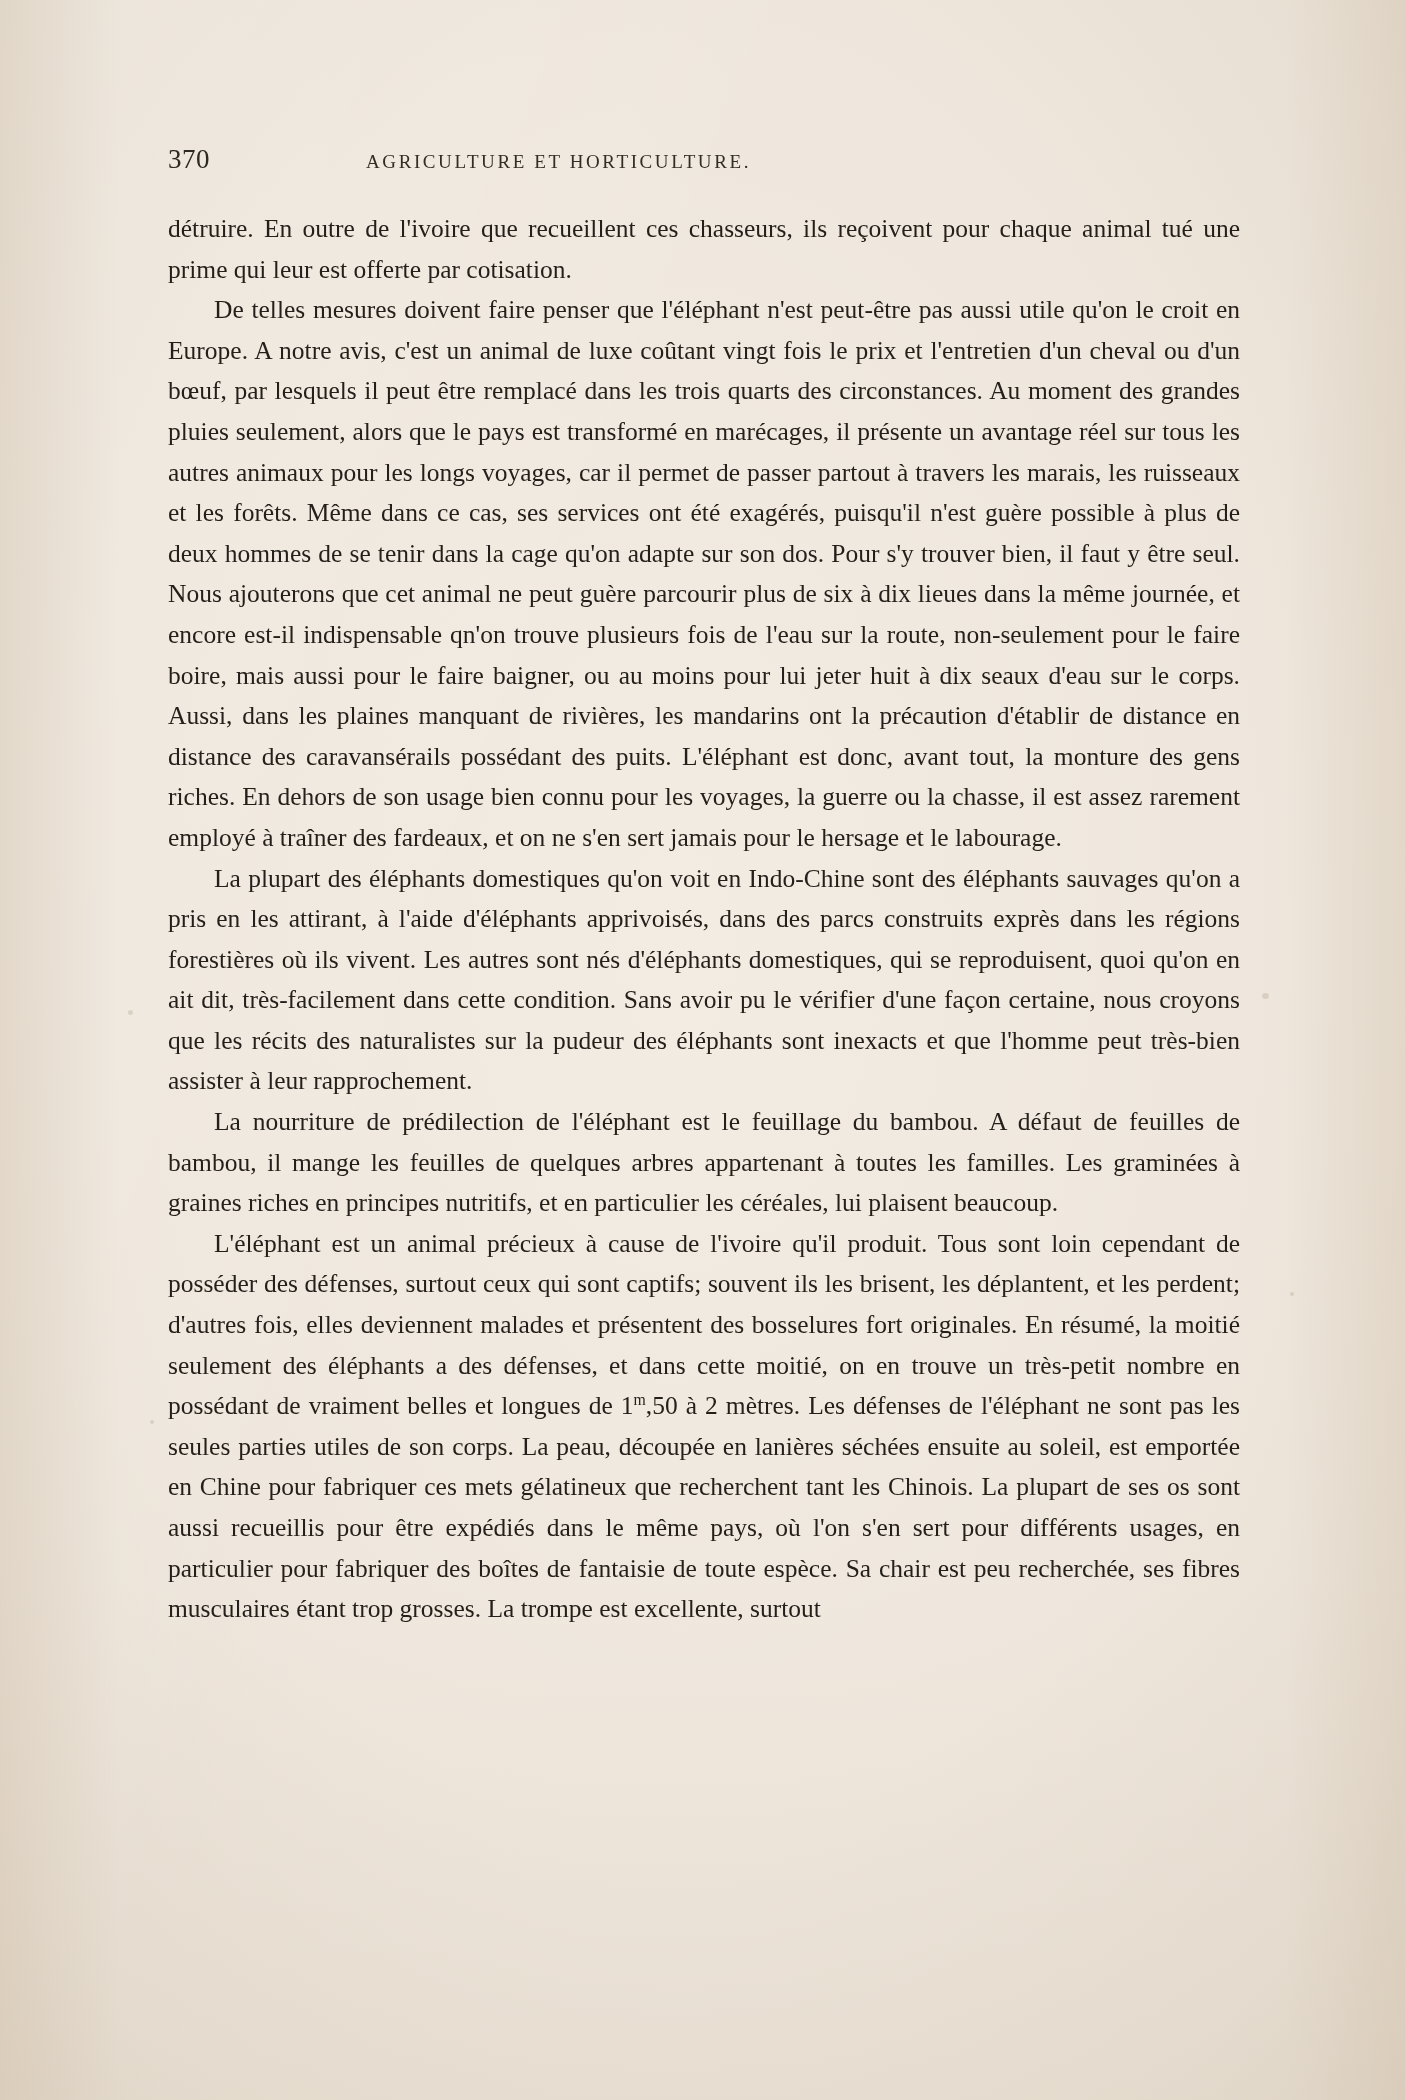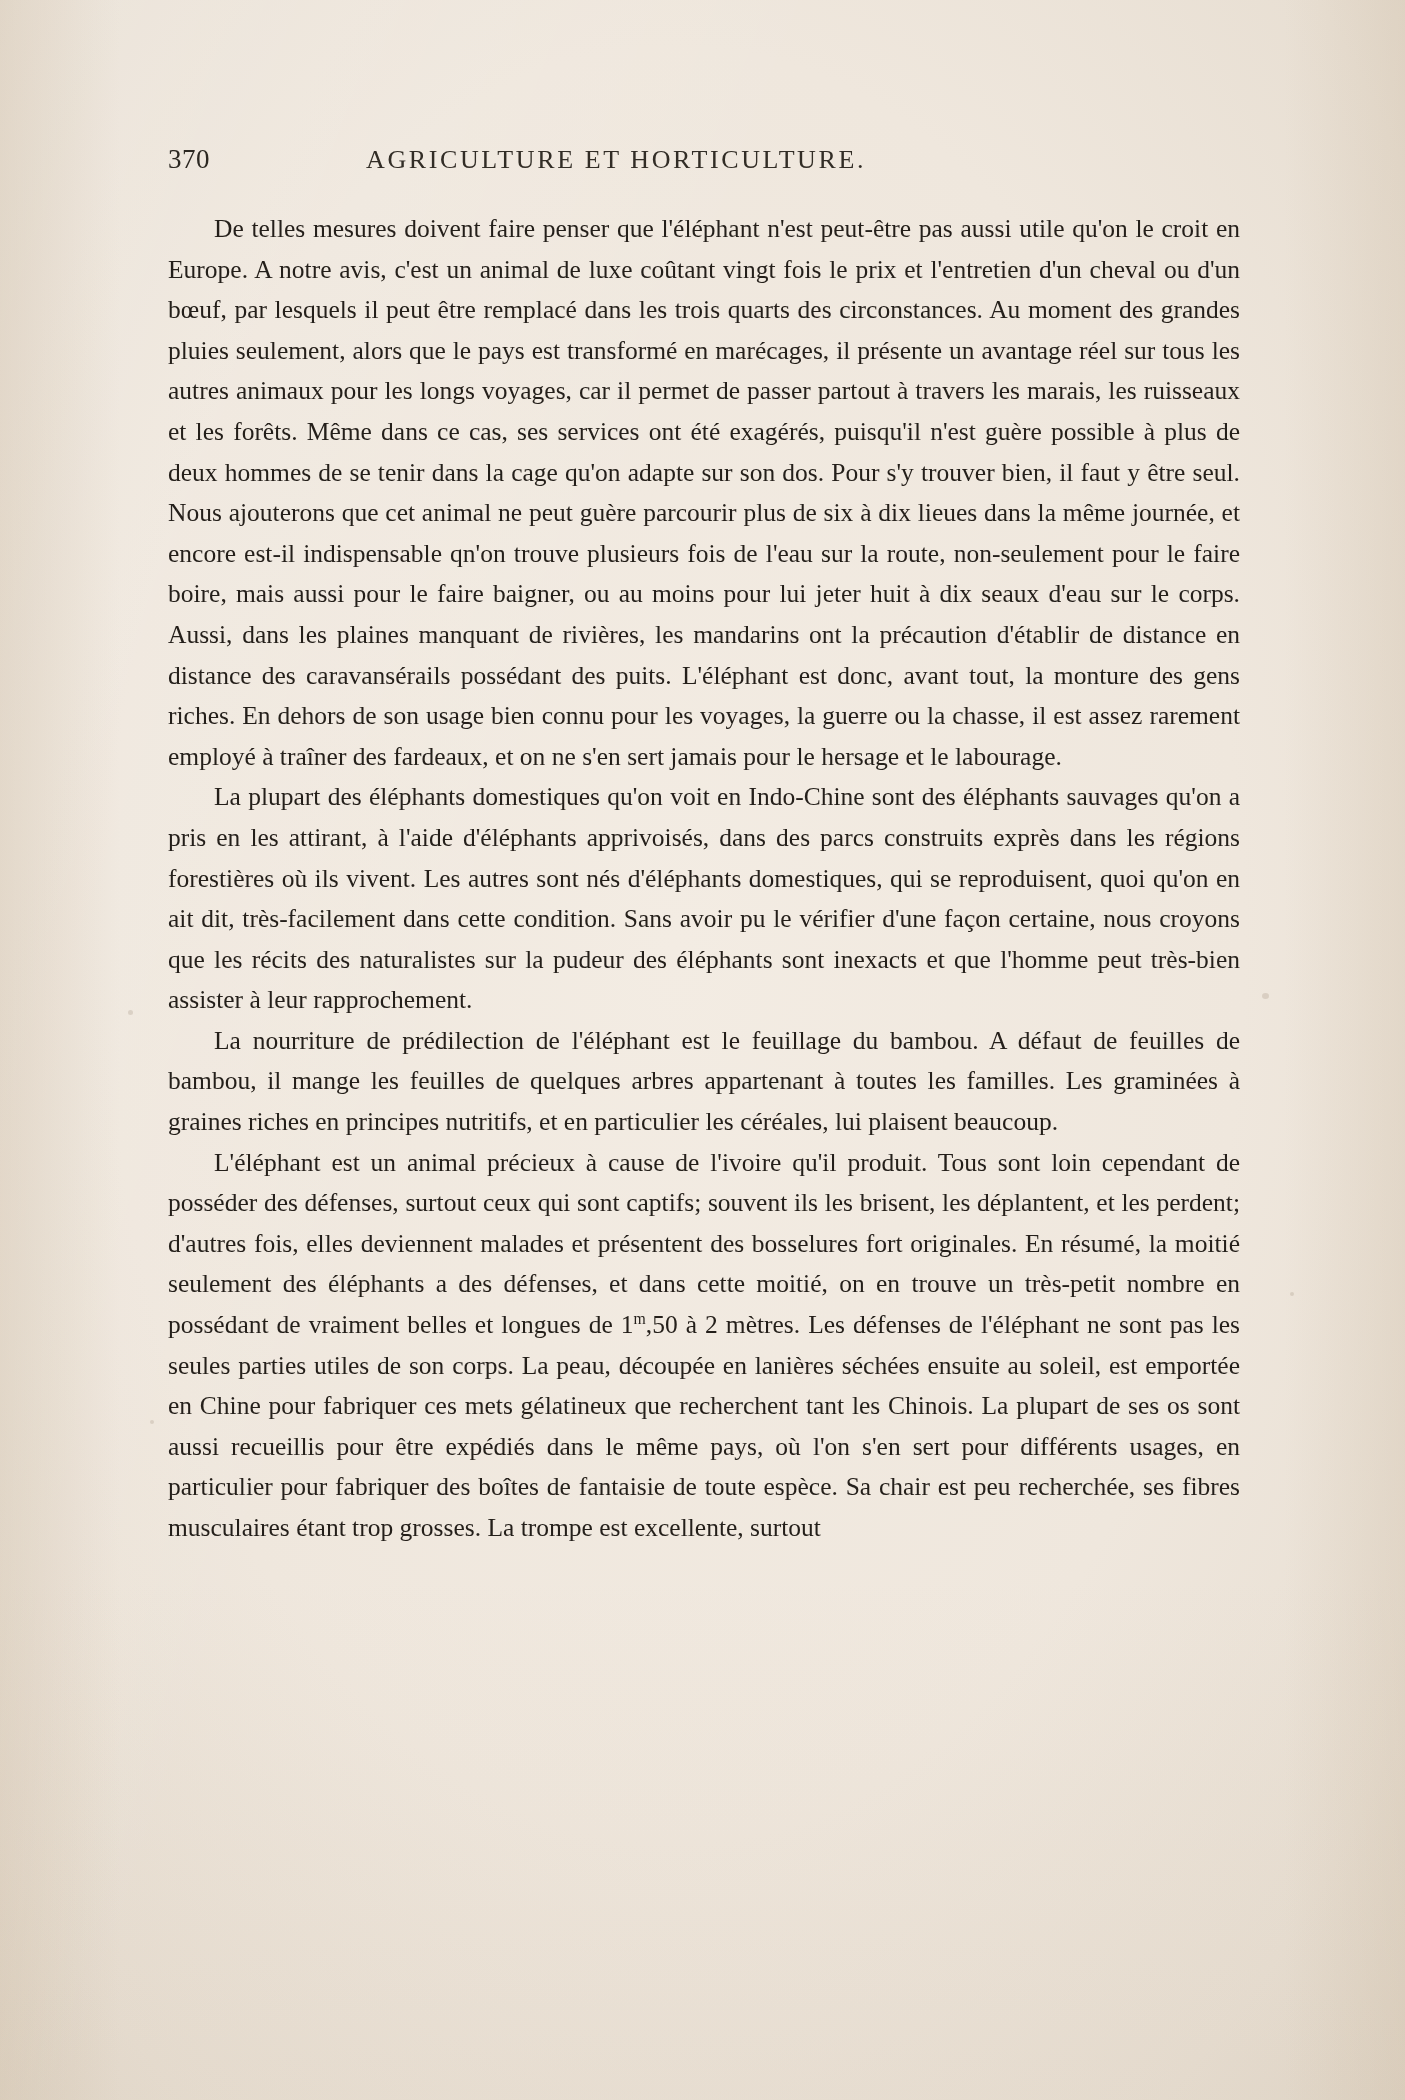--- a/index.html
+++ b/index.html
@@ -43,21 +43,21 @@
   }
   .folio {
     font-size: 27px;
     letter-spacing: 0.5px;
     color: #2c2822;
     width: 170px;
   }
   .head-title {
     flex: 1;
     text-align: left;
-    font-size: 26px;
+    font-size: 19px;
     letter-spacing: 2.6px;
     color: #322d26;
     margin-left: 28px;
     white-space: nowrap;
   }
   .body-text {
     color: #241f1a;
     font-size: 25.5px;
     line-height: 40.6px;
     text-align: justify;
@@ -106,20 +106,21 @@
   <span class="speck" style="left:150px; top:1420px; width:4px; height:4px;"></span>
 
   <div class="content">
 
     <div class="running-head">
       <div class="folio">370</div>
       <div class="head-title">AGRICULTURE ET HORTICULTURE.</div>
     </div>
 
     <div class="body-text">
+      <p class="noindent">détruire. En outre de l'ivoire que recueillent ces chasseurs, ils reçoivent pour chaque animal tué une prime qui leur est offerte par cotisation.</p>
       <p>De telles mesures doivent faire penser que l'éléphant n'est peut-être pas aussi utile qu'on le croit en Europe. A notre avis, c'est un animal de luxe coûtant vingt fois le prix et l'entretien d'un cheval ou d'un bœuf, par lesquels il peut être remplacé dans les trois quarts des circonstances. Au moment des grandes pluies seulement, alors que le pays est transformé en marécages, il présente un avantage réel sur tous les autres animaux pour les longs voyages, car il permet de passer partout à travers les marais, les ruisseaux et les forêts. Même dans ce cas, ses services ont été exagérés, puisqu'il n'est guère possible à plus de deux hommes de se tenir dans la cage qu'on adapte sur son dos. Pour s'y trouver bien, il faut y être seul. Nous ajouterons que cet animal ne peut guère parcourir plus de six à dix lieues dans la même journée, et encore est-il indispensable qn'on trouve plusieurs fois de l'eau sur la route, non-seulement pour le faire boire, mais aussi pour le faire baigner, ou au moins pour lui jeter huit à dix seaux d'eau sur le corps. Aussi, dans les plaines manquant de rivières, les mandarins ont la précaution d'établir de distance en distance des caravansérails possédant des puits. L'éléphant est donc, avant tout, la monture des gens riches. En dehors de son usage bien connu pour les voyages, la guerre ou la chasse, il est assez rarement employé à traîner des fardeaux, et on ne s'en sert jamais pour le hersage et le labourage.</p>
       <p>La plupart des éléphants domestiques qu'on voit en Indo-Chine sont des éléphants sauvages qu'on a pris en les attirant, à l'aide d'éléphants apprivoisés, dans des parcs construits exprès dans les régions forestières où ils vivent. Les autres sont nés d'éléphants domestiques, qui se reproduisent, quoi qu'on en ait dit, très-facilement dans cette condition. Sans avoir pu le vérifier d'une façon certaine, nous croyons que les récits des naturalistes sur la pudeur des éléphants sont inexacts et que l'homme peut très-bien assister à leur rapprochement.</p>
       <p>La nourriture de prédilection de l'éléphant est le feuillage du bambou. A défaut de feuilles de bambou, il mange les feuilles de quelques arbres appartenant à toutes les familles. Les graminées à graines riches en principes nutritifs, et en particulier les céréales, lui plaisent beaucoup.</p>
       <p><span>L'éléphant est un animal précieux à cause de l'ivoire qu'il produit. Tous sont loin cependant de posséder des défenses, surtout ceux qui sont captifs; souvent ils les brisent, les déplantent, et les perdent; d'autres fois, elles deviennent malades et présentent des bosselures fort originales. En résumé, la moitié seulement des éléphants a des défenses, et dans cette moitié, on en trouve un très-petit nombre en possédant de vraiment belles et longues de </span><span>1</span><sup class="meas">m</sup><span>,50 à 2 mètres.</span><span> Les défenses de l'éléphant ne sont pas les seules parties utiles de son corps. La peau, découpée en lanières séchées ensuite au soleil, est emportée en Chine pour fabriquer ces mets gélatineux que recherchent tant les Chinois. La plupart de ses os sont aussi recueillis pour être expédiés dans le même pays, où l'on s'en sert pour différents usages, en particulier pour fabriquer des boîtes de fantaisie de toute espèce. Sa chair est peu recherchée, ses fibres musculaires étant trop grosses. La trompe est excellente, surtout</span></p>
     </div>
 
   </div>
 </div>
 
 </body></html>

